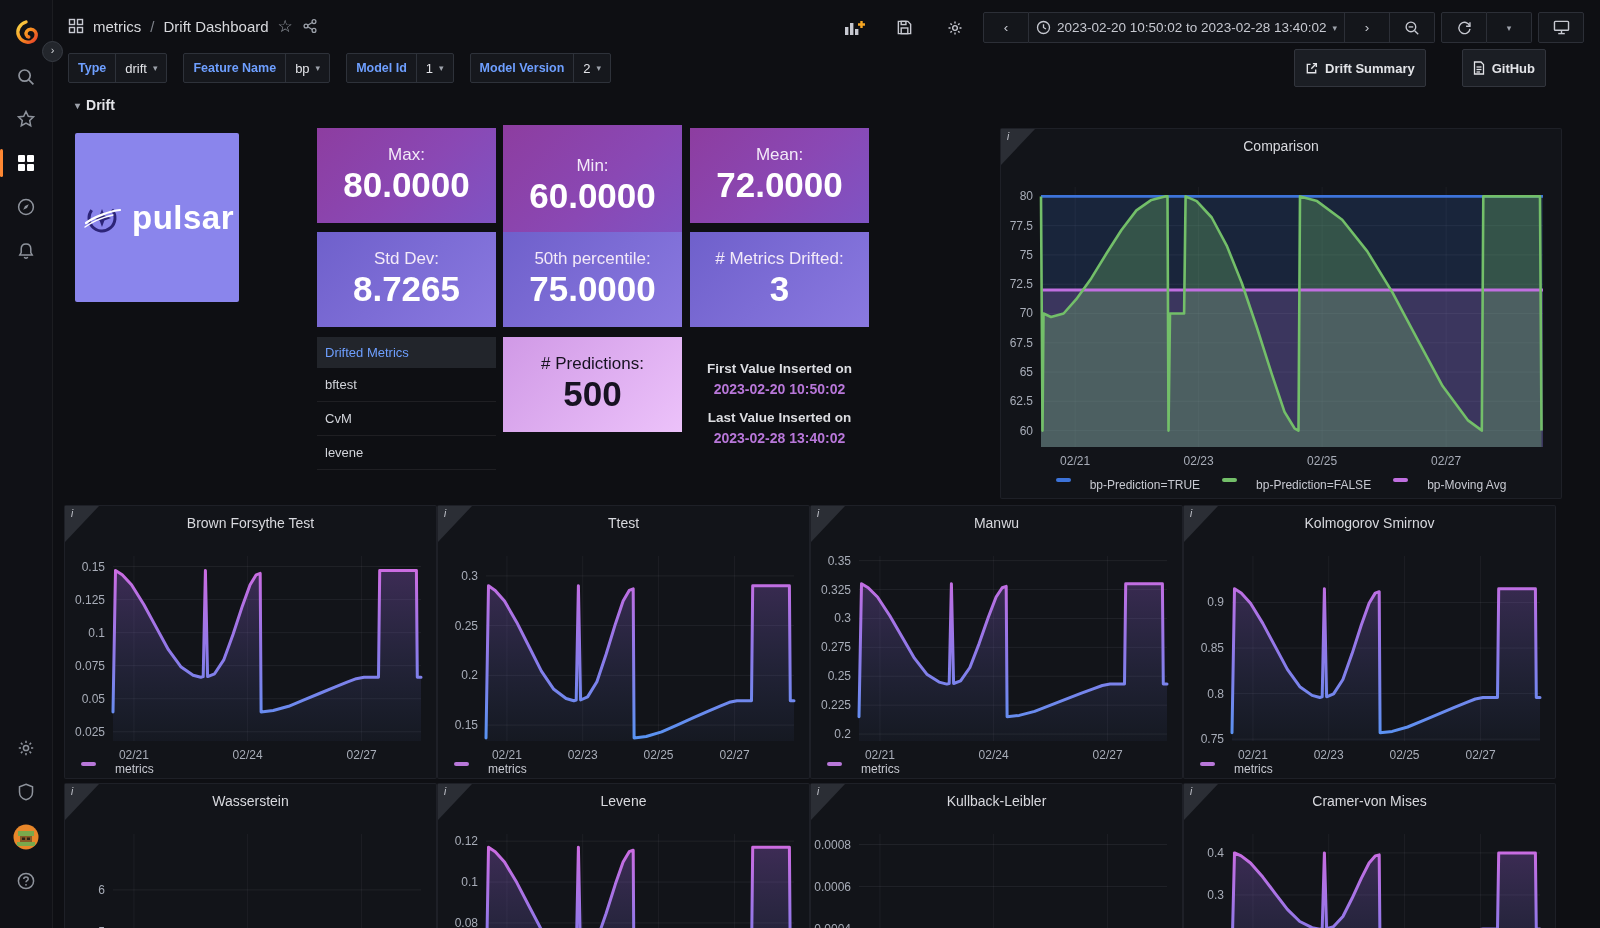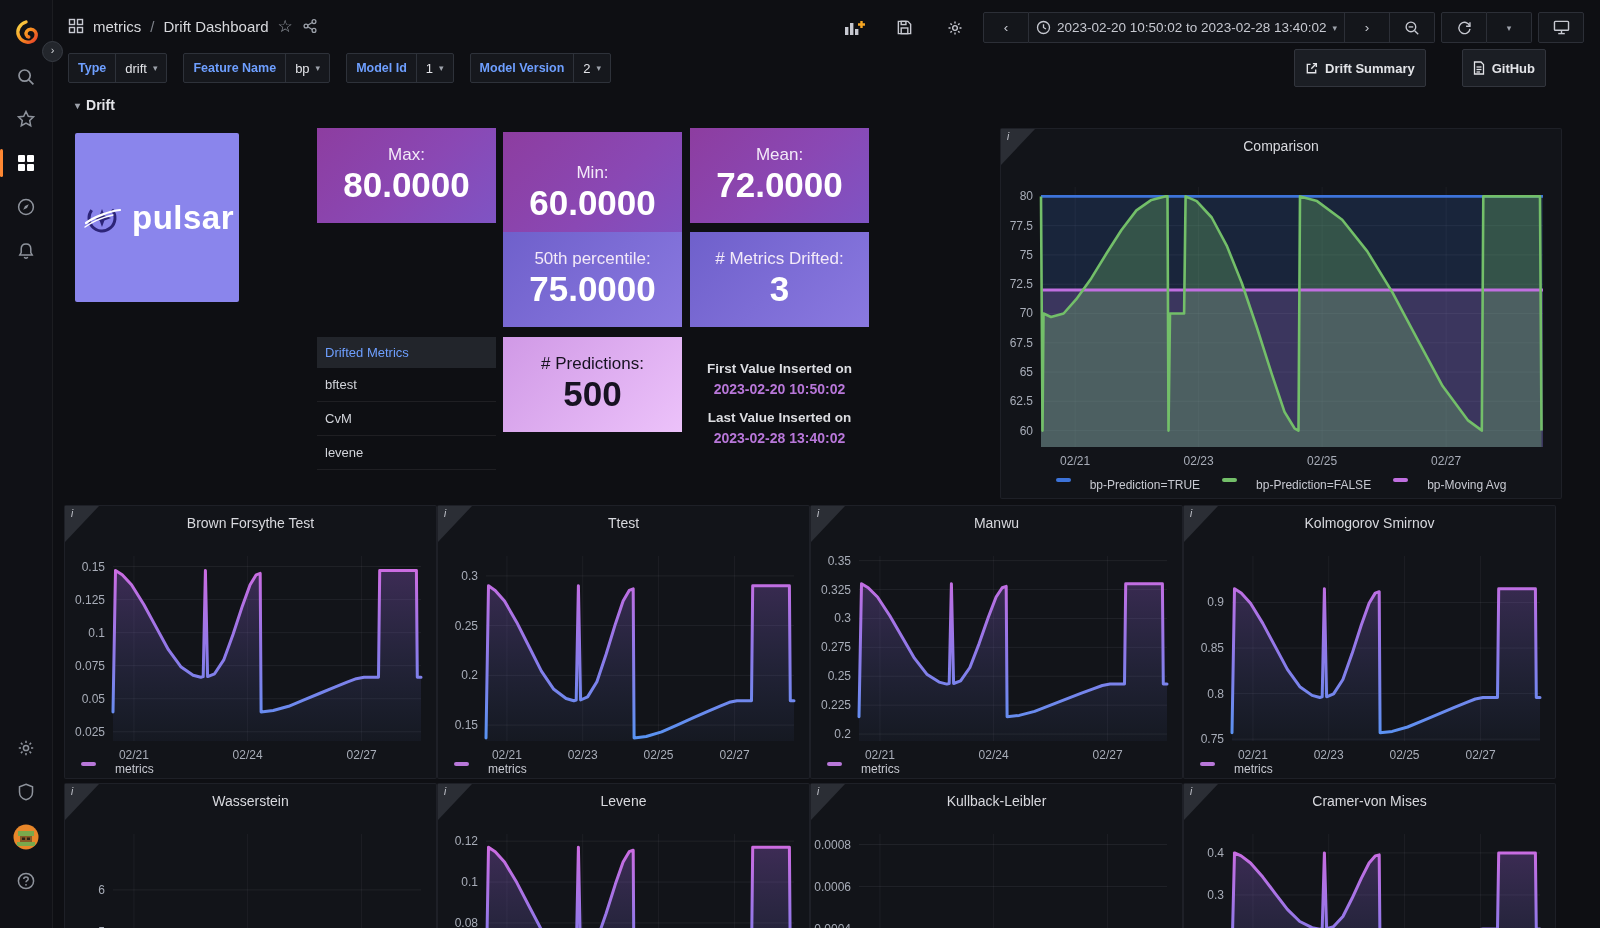--- a/index.html
+++ b/index.html
@@ -302,27 +302,31 @@
       <path d="M6 27 C14 21 30 15 40 14" stroke="#ffffff" stroke-width="2.2" fill="none" stroke-linecap="round"></path>
       <path d="M5 31 C12 26 24 21 33 19" stroke="#ffffff" stroke-width="1.4" fill="none" stroke-linecap="round"></path>
     </svg>
     <span class="ptext">pulsar</span>
   </div>
 
   <div class="panel tile tile-magenta" style="left:317px;top:128px;width:179px;height:95px">
     <span class="tlabel">Max:</span>
     <span class="tvalue">80.0000</span>
   </div>
-  <div class="panel tile tile-magenta" style="left:503px;top:132px;width:179px;height:122px">
+  <div class="panel tile tile-magenta" style="left:503px;top:125px;width:179px;height:122px">
     <span class="tlabel">Min:</span>
     <span class="tvalue">60.0000</span>
   </div>
   <div class="panel tile tile-magenta" style="left:690px;top:128px;width:179px;height:95px">
     <span class="tlabel">Mean:</span>
     <span class="tvalue">72.0000</span>
+  </div>
+  <div class="panel tile tile-violet" style="left:317px;top:232px;width:179px;height:95px">
+    <span class="tlabel">Std Dev:</span>
+    <span class="tvalue">8.7265</span>
   </div>
   <div class="panel tile tile-violet" style="left:503px;top:232px;width:179px;height:95px">
     <span class="tlabel">50th percentile:</span>
     <span class="tvalue">75.0000</span>
   </div>
   <div class="panel tile tile-violet" style="left:690px;top:232px;width:179px;height:95px">
     <span class="tlabel"># Metrics Drifted:</span>
     <span class="tvalue">3</span>
   </div>
 

